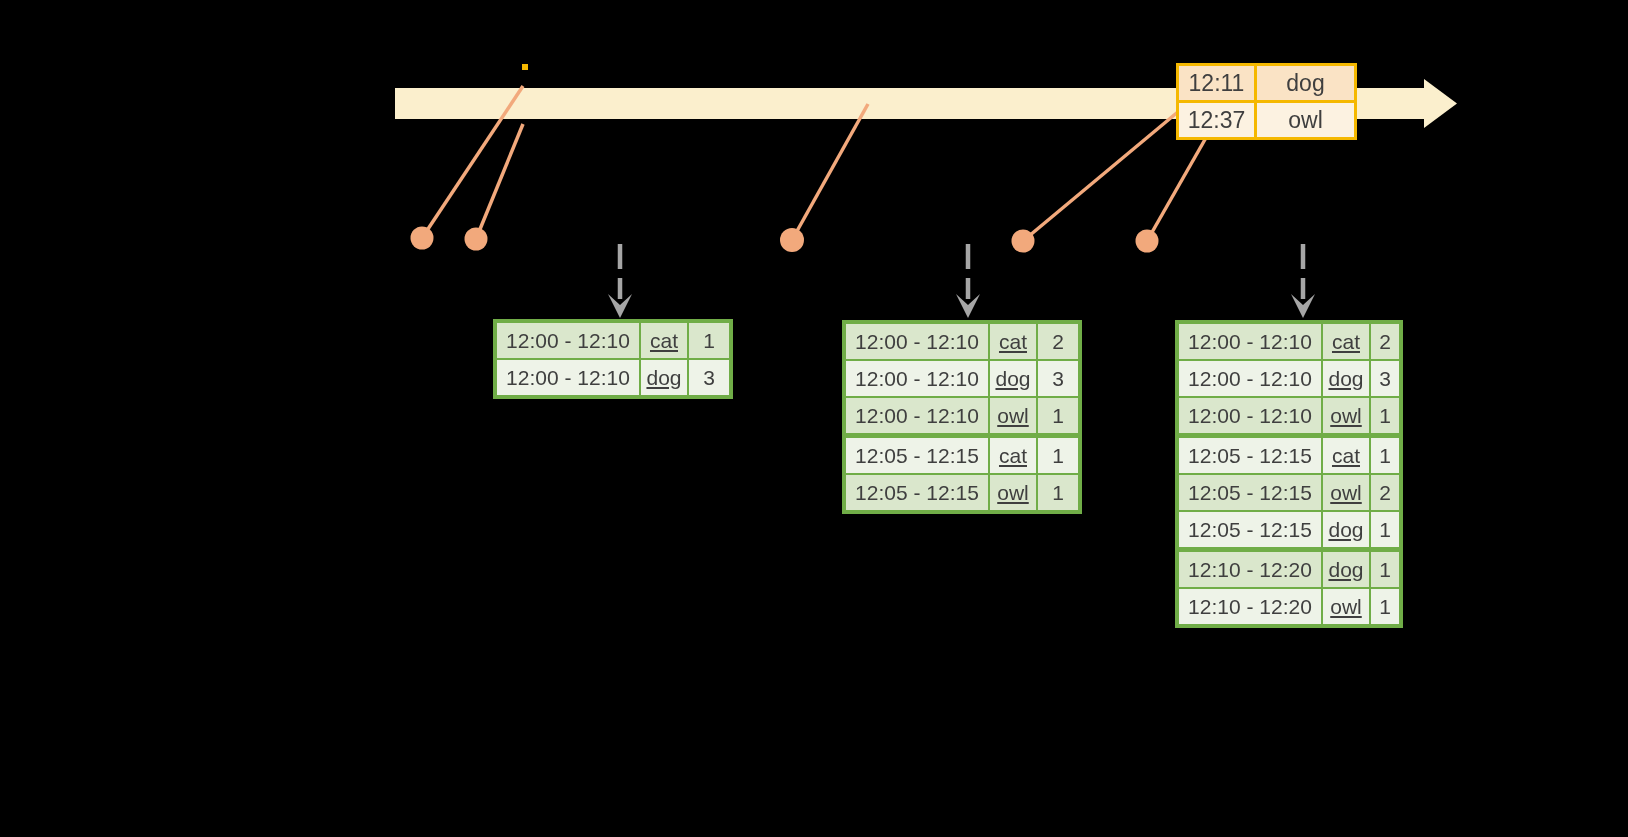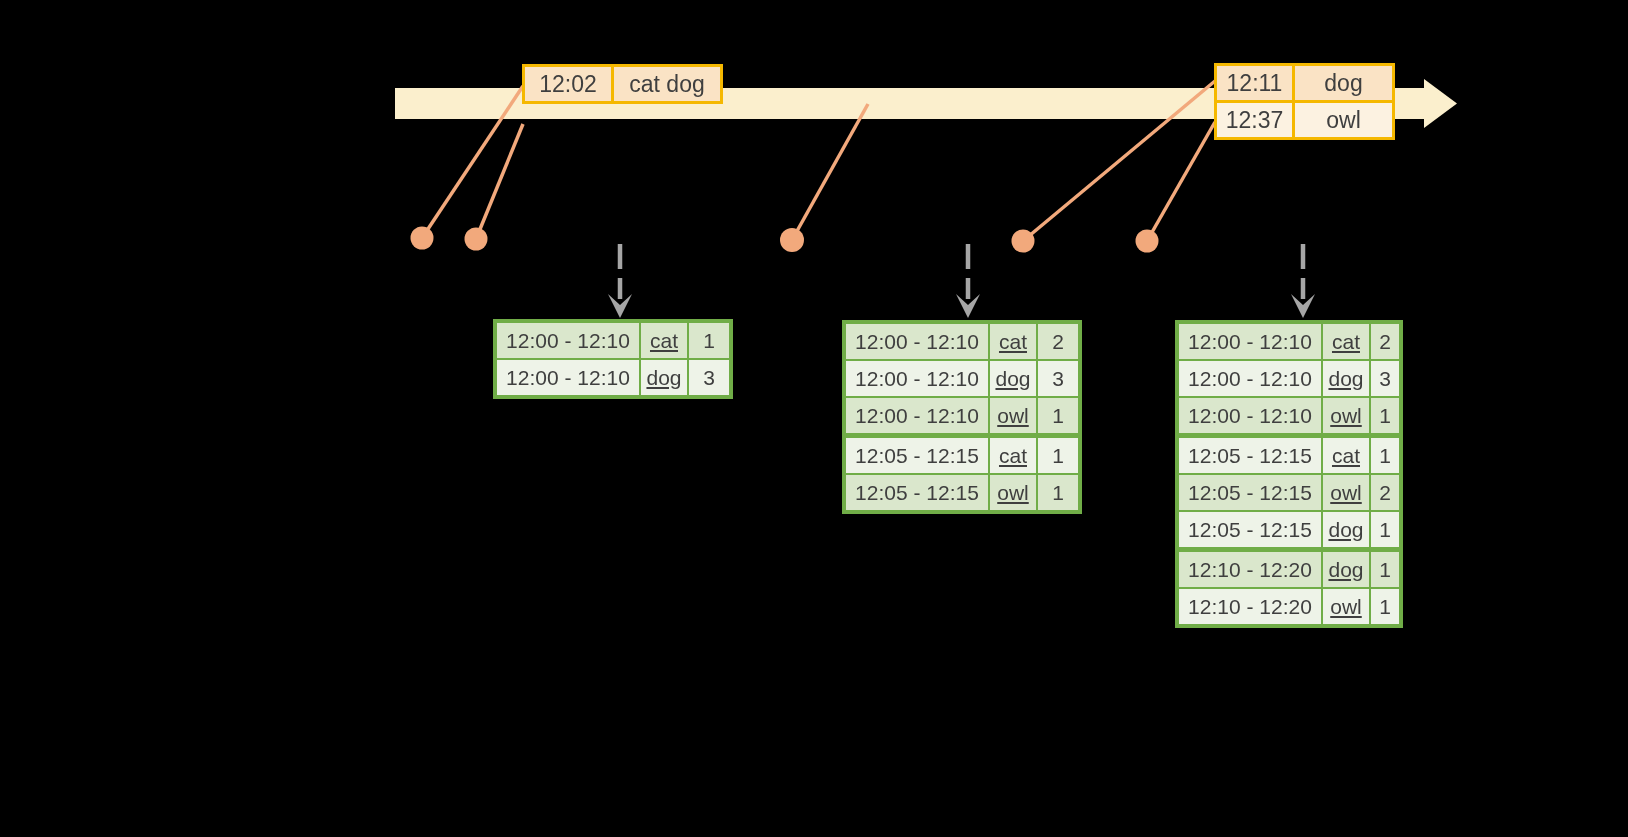--- a/index.html
+++ b/index.html
@@ -27,21 +27,21 @@
     background:var(--event_row_b);
   }
   .erow:nth-child(odd) .ecell{background:var(--event_row_a);}
   .ecell + .ecell{margin-left:3px;}
   .et0 .ecell.c-time,.et1 .ecell.c-time{width:86px;}
   .et0 .ecell.c-words,.et1 .ecell.c-words{width:106px;}
   .et2 .ecell.c-time{width:75px;}
   .et2 .ecell.c-words{width:97px;}
   .et0{left:522px;top:64px;}
   .et1{left:867px;top:84px;}
-  .et2{left:1214px;top:63px;}
+  .et2{left:1176px;top:63px;}
 
   
   .rtable{
     position:absolute;z-index:2;
     border:4px solid var(--result_border);
     background:var(--result_border);
     display:flex;flex-direction:column;
     font-size:21px;
   }
   .rrow{display:flex;border-radius:8px;}
@@ -97,24 +97,20 @@
         <polygon points="956,294 968,305 980,294 968,318" fill="var(--arrow_gray)"></polygon>
       </g>
       <g>
         <line x1="1303" y1="244" x2="1303" y2="299" stroke="var(--arrow_gray)" stroke-width="4.5" stroke-dasharray="25 9"></line>
         <polygon points="1291,294 1303,305 1315,294 1303,318" fill="var(--arrow_gray)"></polygon>
       </g>
     </g>
   </svg>
 
   <div class="etable et0">
-      <div class="erow">
-        <div class="ecell c-time">12:02</div>
-        <div class="ecell c-words">cat dog</div>
-      </div>
     </div>
   <div class="etable et2">
       <div class="erow">
         <div class="ecell c-time">12:11</div>
         <div class="ecell c-words">dog</div>
       </div>
       <div class="erow">
         <div class="ecell c-time">12:37</div>
         <div class="ecell c-words">owl</div>
       </div>

